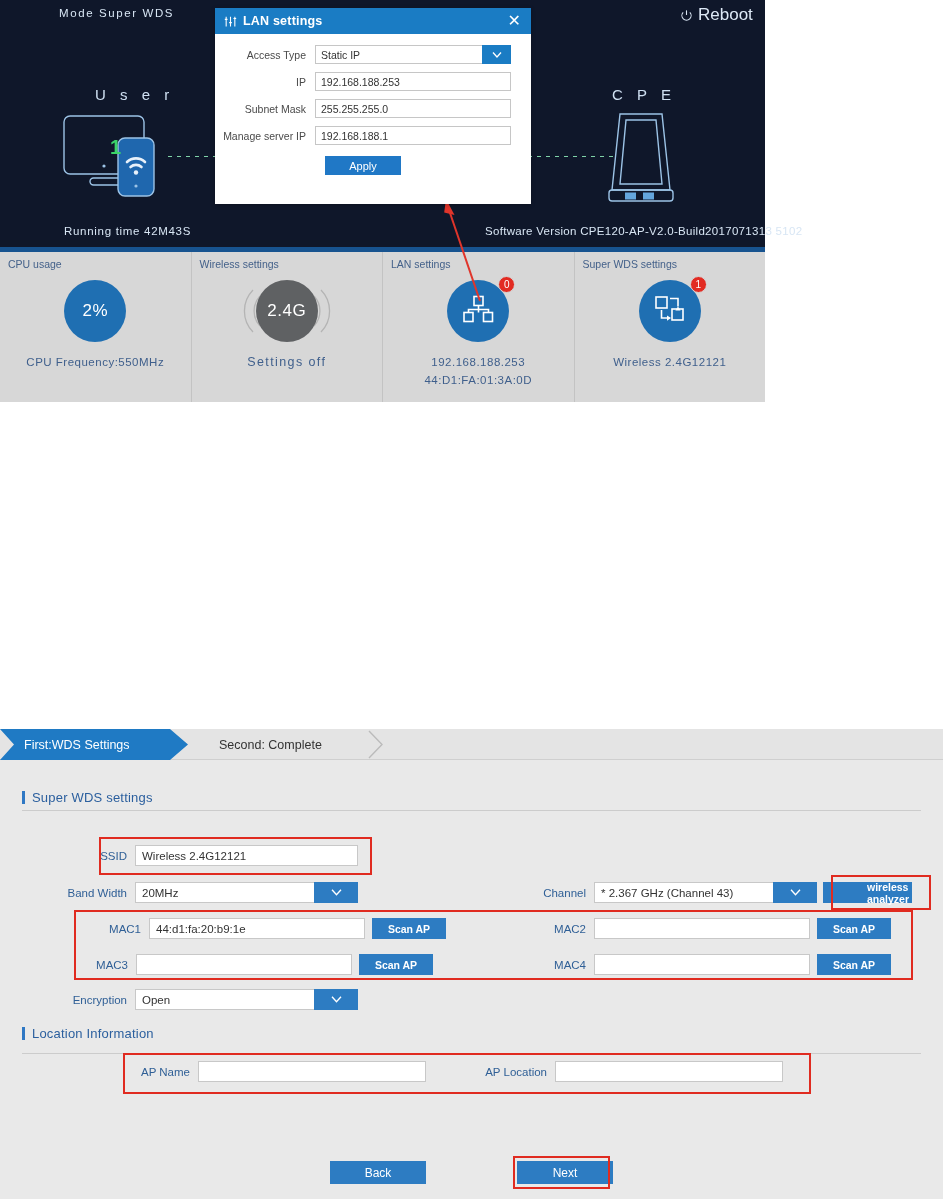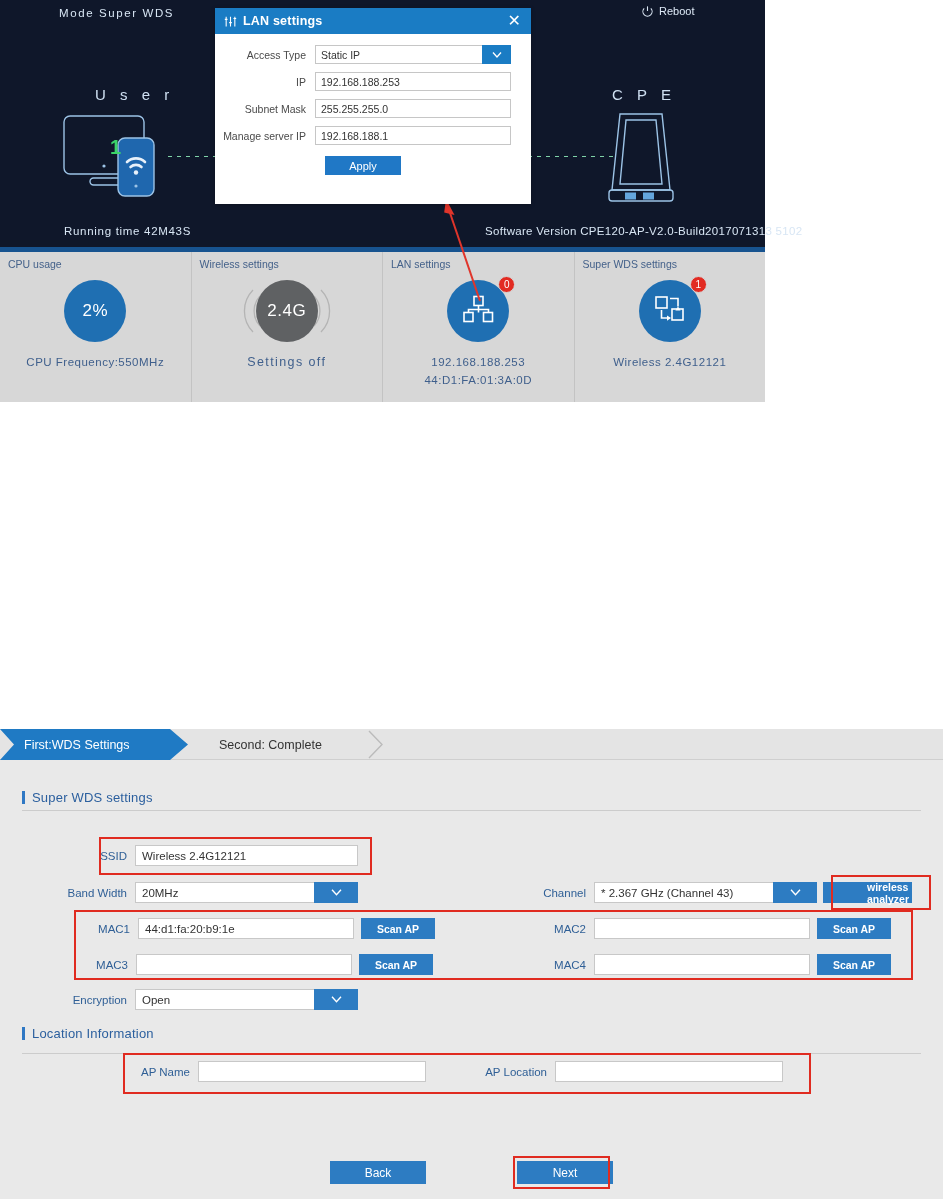--- a/index.html
+++ b/index.html
@@ -28,23 +28,23 @@
   }
   .hero-label {
     position: absolute;
     color: #d8e6f4;
     font-size: 11.5px;
     letter-spacing: .4px;
     white-space: nowrap;
   }
   #mode-label { left: 59px; top: 7px; letter-spacing: 1.6px; }
   #reboot-btn {
-    position: absolute; left: 641px; top: 5px;
-    display: flex; gap: 5px;
-    color: #dde9f6; font-size: 11px;
+    position: absolute; left: 680px; top: 5px;
+    display: flex; align-items: center; gap: 5px;
+    color: #dde9f6; font-size: 17px;
     cursor: pointer;
   }
   #power-icon { width: 13px; height: 13px; display: block; }
   #running-time { left: 28px; top: 225px; letter-spacing: .7px; padding-left: 36px; }
   #software-version { left: 485px; top: 225px; letter-spacing: .3px; }
 
   .node-title {
     position: absolute;
     color: #cfe0f2;
     font-size: 15px;
@@ -502,21 +502,21 @@
       <span class="fcaret">
         <svg viewBox="0 0 24 16" fill="none" stroke="#ffffff" stroke-width="2.4">
           <path d="M4 3 L12 12 L20 3"></path>
         </svg>
       </span>
     </div>
     <div class="blue-btn" style="width:89px; margin-left:6px;padding-left:44px;">wireless analyzer</div>
   </div>
   <div class="redbox" style="left:831px; top:146px; width:100px; height:35px;"></div>
 
-  <div class="frow" style="position:absolute; left:3px; top:189px;">
+  <div class="frow" style="position:absolute; left:14px; top:189px;">
     <div class="flabel" style="width:135px;">MAC1</div>
     <div class="finput" style="width:216px;">
       <span>44:d1:fa:20:b9:1e</span>
     </div>
     <div class="blue-btn" style="width:74px; margin-left:7px;">Scan AP</div>
   </div>
 
   <div class="frow" style="position:absolute; left:536px; top:189px;">
     <div class="flabel" style="width:58px;">MAC2</div>
     <div class="finput" style="width:216px;">

